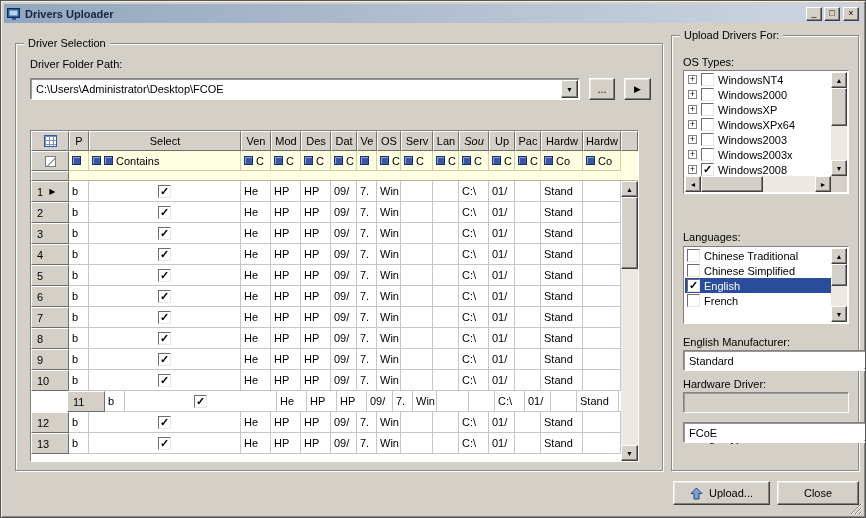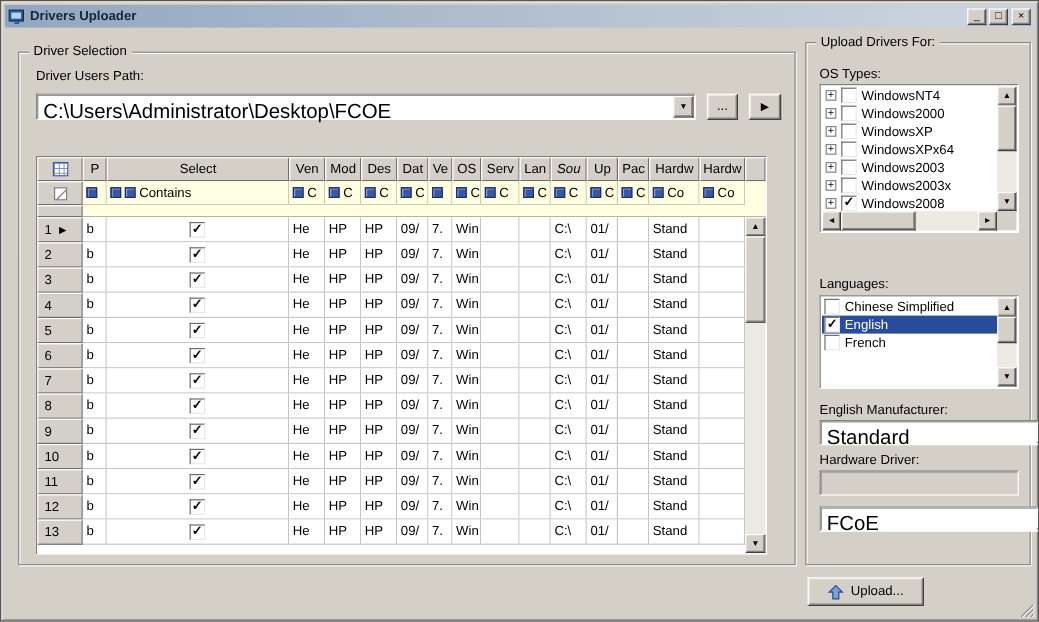--- a/index.html
+++ b/index.html
@@ -24,21 +24,21 @@
   .group-label { position:absolute; top:-7px; left:8px; background:#d4d0c8; padding:0 4px; font-size:11px; }
   .driver-group { left:14px; top:42px; width:648px; height:428px; }
   .upload-group { left:670px; top:34px; width:188px; height:436px; }
 
   
   .folder-label { position:absolute; left:14px; top:14px; font-size:11px; }
   .path-row { position:absolute; left:14px; top:34px; height:22px; display:flex; }
   .combo { position:relative; background:#fff; border:1px solid; border-color:#848484 #ffffff #ffffff #848484;
     box-shadow: inset 1px 1px 0 #5f5f5f10, inset 1px 1px 0 #9c9c9c; }
   .path-combo { width:550px; height:22px; }
-  .combo-text { position:absolute; left:5px; top:4px; font-size:17px; white-space:nowrap; }
+  .combo-text { position:absolute; left:5px; top:4px; font-size:11px; white-space:nowrap; }
   .combo-btn { position:absolute; top:1px; right:1px; bottom:1px; width:17px; background:#d4d0c8;
     border:1px solid; border-color:#fff #404040 #404040 #fff; box-shadow: inset -1px -1px 0 #808080;
     display:flex; align-items:center; justify-content:center; font-size:7px; }
   .btn { background:#d4d0c8; border:1px solid; border-color:#fff #404040 #404040 #fff;
     box-shadow: inset -1px -1px 0 #808080, inset 1px 1px 0 #e9e7e1; font-size:11px; color:#000;
     display:flex; align-items:center; justify-content:center; font-family:inherit; cursor:default; }
   .small-btn { width:26px; height:22px; margin-left:9px; }
   .go-btn { width:27px; height:22px; margin-left:9px; font-size:9px; }
 
   
@@ -136,21 +136,21 @@
         </svg>
     </span>
     <span class="title-text">Drivers Uploader</span>
     <span class="tb-btn">_</span>
     <span class="tb-btn">□</span>
     <span class="tb-btn close">×</span>
   </div>
 
   <div class="group driver-group">
     <span class="group-label">Driver Selection</span>
-    <div class="folder-label">Driver Users Path:</div>
+    <div class="folder-label">Driver Folder Path:</div>
 
     <div class="path-row">
       <div class="combo path-combo">
         <span class="combo-text">C:\Users\Administrator\Desktop\FCOE</span>
         <span class="combo-btn">
           <span>▼</span>
         </span>
       </div>
       <button class="btn small-btn">...</button>
       <button class="btn go-btn">
@@ -494,21 +494,21 @@
               <div class="gd" style="flex: 0 0 24px;">Win</div>
               <div class="gd" style="flex: 0 0 32px;"></div>
               <div class="gd" style="flex: 0 0 26px;"></div>
               <div class="gd" style="flex: 0 0 30px;">C:\</div>
               <div class="gd" style="flex: 0 0 26px;">01/</div>
               <div class="gd" style="flex: 0 0 26px;"></div>
               <div class="gd" style="flex: 0 0 42px;">Stand</div>
               <div class="gd" style="flex: 0 0 38px;"></div>
             </div>
             <div class="gr">
-              <div class="grh" style="flex: 0 0 38px;">
+              <div class="grh" style="flex: 0 0 38px; margin-left: 36px;">
                 <span>11</span>
               </div>
               <div class="gd" style="flex: 0 0 20px;">b</div>
               <div class="gd sel" style="flex: 0 0 152px;">
                 <span class="cb">✓</span>
               </div>
               <div class="gd" style="flex: 0 0 30px;">He</div>
               <div class="gd" style="flex: 0 0 30px;">HP</div>
               <div class="gd" style="flex: 0 0 30px;">HP</div>
               <div class="gd" style="flex: 0 0 26px;">09/</div>
@@ -647,20 +647,24 @@
         <div class="sb-btn-h">
             <span>►</span>
           </div>
       </div>
       <div class="sb-corner"></div>
     </div>
 
     <div class="rp-label" style="top:195px">Languages:</div>
     <div class="listbox">
       <div class="list-items">
+          <div class="litem">
+            <span class="cb"></span>
+            <span>Chinese Traditional</span>
+          </div>
           <div class="litem">
             <span class="cb"></span>
             <span>Chinese Simplified</span>
           </div>
           <div class="litem selected">
             <span class="cb">✓</span>
             <span>English</span>
           </div>
           <div class="litem">
             <span class="cb"></span>
@@ -703,20 +707,21 @@
   </div>
 
   <button class="btn upload-btn">
     <span style="display:inline-flex">
       <svg width="13" height="13" viewBox="0 0 13 13">
           <path d="M6.5 1 L12 6.5 H9 V12 H4 V6.5 H1 Z" fill="#7ba0d6" stroke="#274b86"></path>
         </svg>
     </span>
     <span>Upload...</span>
   </button>
+  <button class="btn close-btn2">Close</button>
 
   <div class="resize-grip">
     <svg width="14" height="14">
       <line x1="13" y1="3" x2="3" y2="13" stroke="#ffffff"></line>
         <line x1="12" y1="3" x2="2" y2="13" stroke="#828282"></line>
       <line x1="13" y1="7" x2="7" y2="13" stroke="#ffffff"></line>
         <line x1="12" y1="7" x2="6" y2="13" stroke="#828282"></line>
       <line x1="13" y1="11" x2="11" y2="13" stroke="#ffffff"></line>
         <line x1="12" y1="11" x2="10" y2="13" stroke="#828282"></line>
     </svg>

